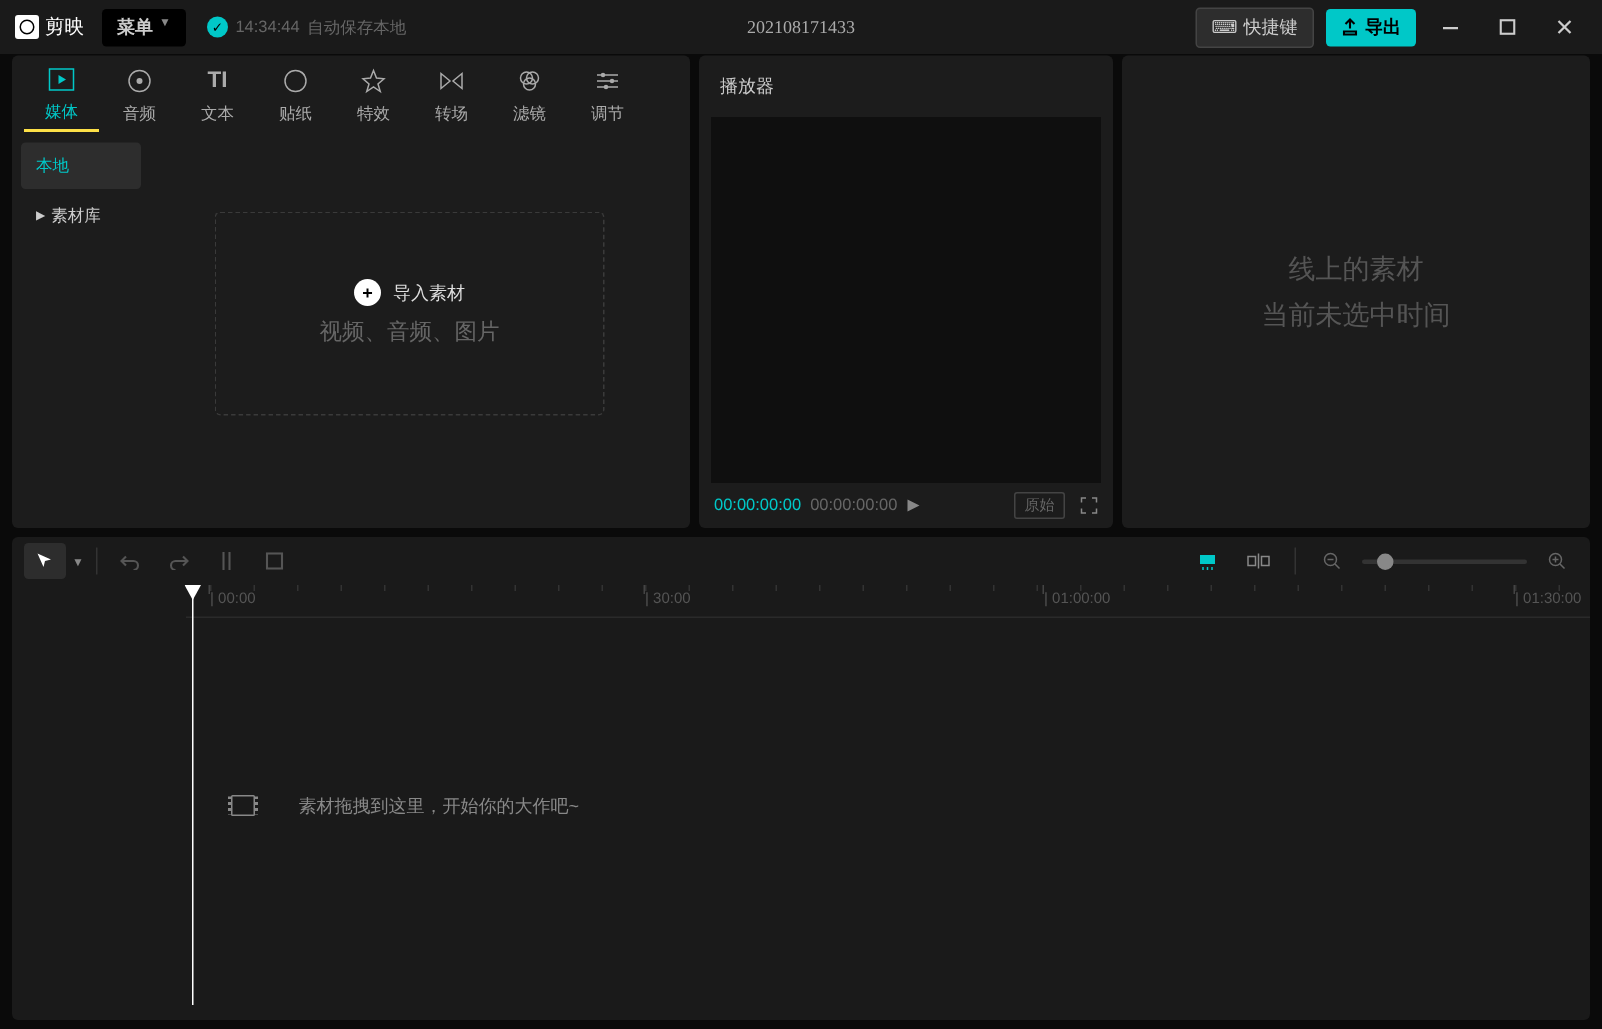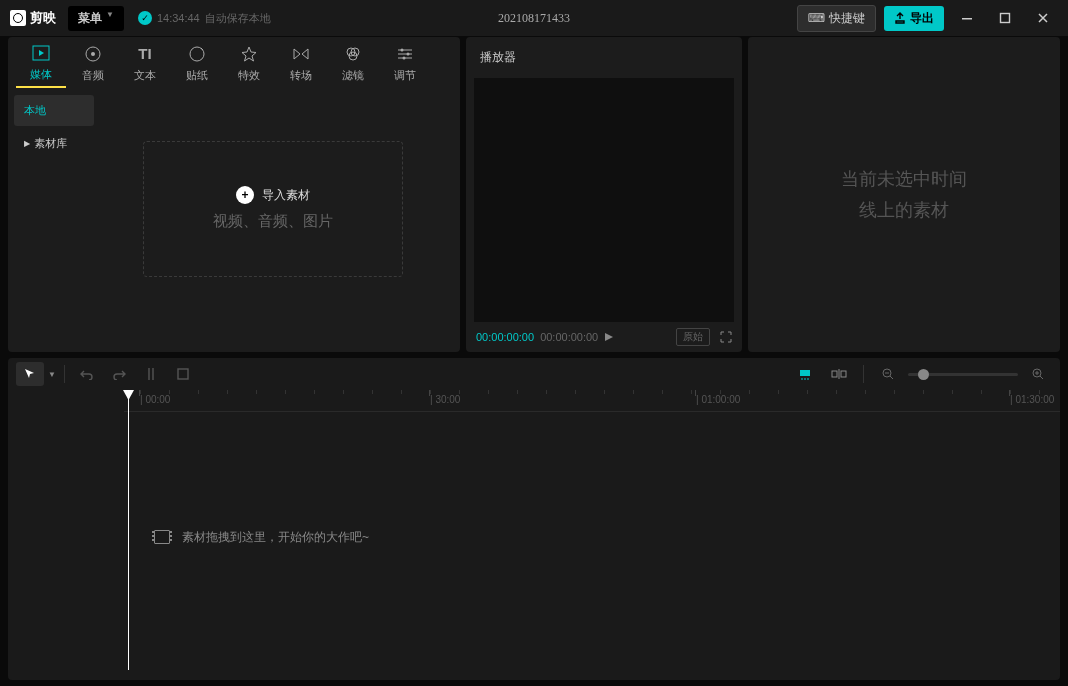--- a/index.html
+++ b/index.html
@@ -1,18 +1,18 @@
 <!DOCTYPE html>
 <html><head>
 <meta charset="utf-8">
 <style>
 * { margin: 0; padding: 0; box-sizing: border-box; font-family: "Microsoft YaHei", sans-serif; }
 body { background: #0a0a0a; width: 1068px; height: 686px; overflow: hidden; color: #ccc; font-size: 12px; }
 .titlebar { height: 36px; background: #1a1a1a; display: flex; align-items: center; padding: 0 10px; }
-.logo { display: flex; align-items: center; gap: 4px; font-weight: bold; font-size: 13px; color: #fff; }
+.logo { display: flex; align-items: center; gap: 4px; font-weight: normal; font-size: 13px; color: #fff; }
 .logo-icon { width: 16px; height: 16px; background: #fff; border-radius: 2px; position: relative; }
 .logo-icon::before { content: ""; position: absolute; top: 3px; left: 3px; width: 10px; height: 10px; border: 1.5px solid #000; border-radius: 50%; box-sizing: border-box; }
 .menu-btn { margin-left: 12px; background: #000000; padding: 4px 10px; border-radius: 3px; display: flex; align-items: flex-start; gap: 4px; cursor: pointer; font-weight: bold; }
 .chev { font-size: 8px; color: #888; }
 .autosave { margin-left: 14px; display: flex; align-items: center; gap: 5px; color: #666; font-size: 11px; }
 .autosave-dot { width: 14px; height: 14px; background: #00c8c8; border-radius: 50%; display: flex; align-items: center; justify-content: center; color: #000; font-size: 9px; }
 .title-center { position: absolute; left: 50%; transform: translateX(-50%); color: #aaa; font-size: 12px; font-family: Liberation Serif, serif; }
 .title-right { margin-left: auto; display: flex; align-items: center; gap: 8px; }
 .shortcut-btn { background: #2d2d2d; padding: 4px 10px; border-radius: 3px; display: flex; align-items: center; gap: 4px; border: 1px solid #444; cursor: pointer; }
 .export-btn { background: #00c8c8; color: #000; padding: 4px 10px; border-radius: 3px; display: flex; align-items: center; gap: 4px; font-weight: bold; cursor: pointer; }
@@ -51,21 +51,21 @@
 .zoom-slider { width: 110px; height: 3px; background: #333; border-radius: 2px; position: relative; }
 .zoom-thumb { position: absolute; left: 10px; top: -4px; width: 11px; height: 11px; background: #888; border-radius: 50%; }
 .timeline { background: #1a1a1a; margin: 0 8px 8px 8px; border-radius: 0 0 4px 4px; height: 290px; position: relative; padding-left: 12px; }
 .ruler { height: 22px; position: relative; border-bottom: 1px solid #2a2a2a; margin-left: 104px; }
 .tick { position: absolute; top: 4px; color: #555; font-size: 10px; }
 .tick::before { content: ""; position: absolute; left: -1px; top: -4px; width: 1px; height: 6px; background: #444; }
 .tick-minor { position: absolute; top: 0; width: 1px; height: 4px; background: #333; }
 .playhead { position: absolute; left: 120px; top: 0; width: 1px; height: 280px; background: #fff; }
 .playhead::before { content: ""; position: absolute; left: -5px; top: 0; width: 11px; height: 10px; background: #fff; clip-path: polygon(0 0, 100% 0, 50% 100%); }
 .track-area { display: flex; align-items: center; justify-content: flex-start; height: 250px; padding-left: 134px; }
-.track-hint { display: flex; align-items: center; gap: 12px; color: #888; font-size: 12px; }
+.track-hint { display: flex; align-items: center; gap: 29px; color: #888; font-size: 12px; }
 .film-ico { width: 16px; height: 14px; border: 1.5px solid #888; border-radius: 1px; position: relative; }
 .film-ico::before, .film-ico::after { content: ""; position: absolute; width: 2px; height: 100%; left: -3px; top: 0; background: repeating-linear-gradient(#888 0 2px, transparent 2px 4px); }
 .film-ico::after { left: auto; right: -3px; }
 svg { display: block; }
 </style>
 </head>
 <body>
 
 <div class="titlebar">
   <div class="logo">
@@ -224,22 +224,22 @@
               <path d="M1 4V1h3M8 1h3v3M11 8v3H8M4 11H1V8" stroke="#888" fill="none"></path>
             </svg>
           </span>
       </div>
     </div>
   </div>
 
   <div class="panel panel-right">
     <div class="noselect">
       <div>
+        <div>线上的素材</div>
         <div>当前未选中时间</div>
-        <div>线上的素材</div>
       </div>
     </div>
   </div>
 </div>
 
 <div class="toolbar">
   <div class="tool-btn active">
       <svg width="14" height="14">
         <path d="M2 2l9 4-4 1-1 4z" fill="#fff"></path>
       </svg>

